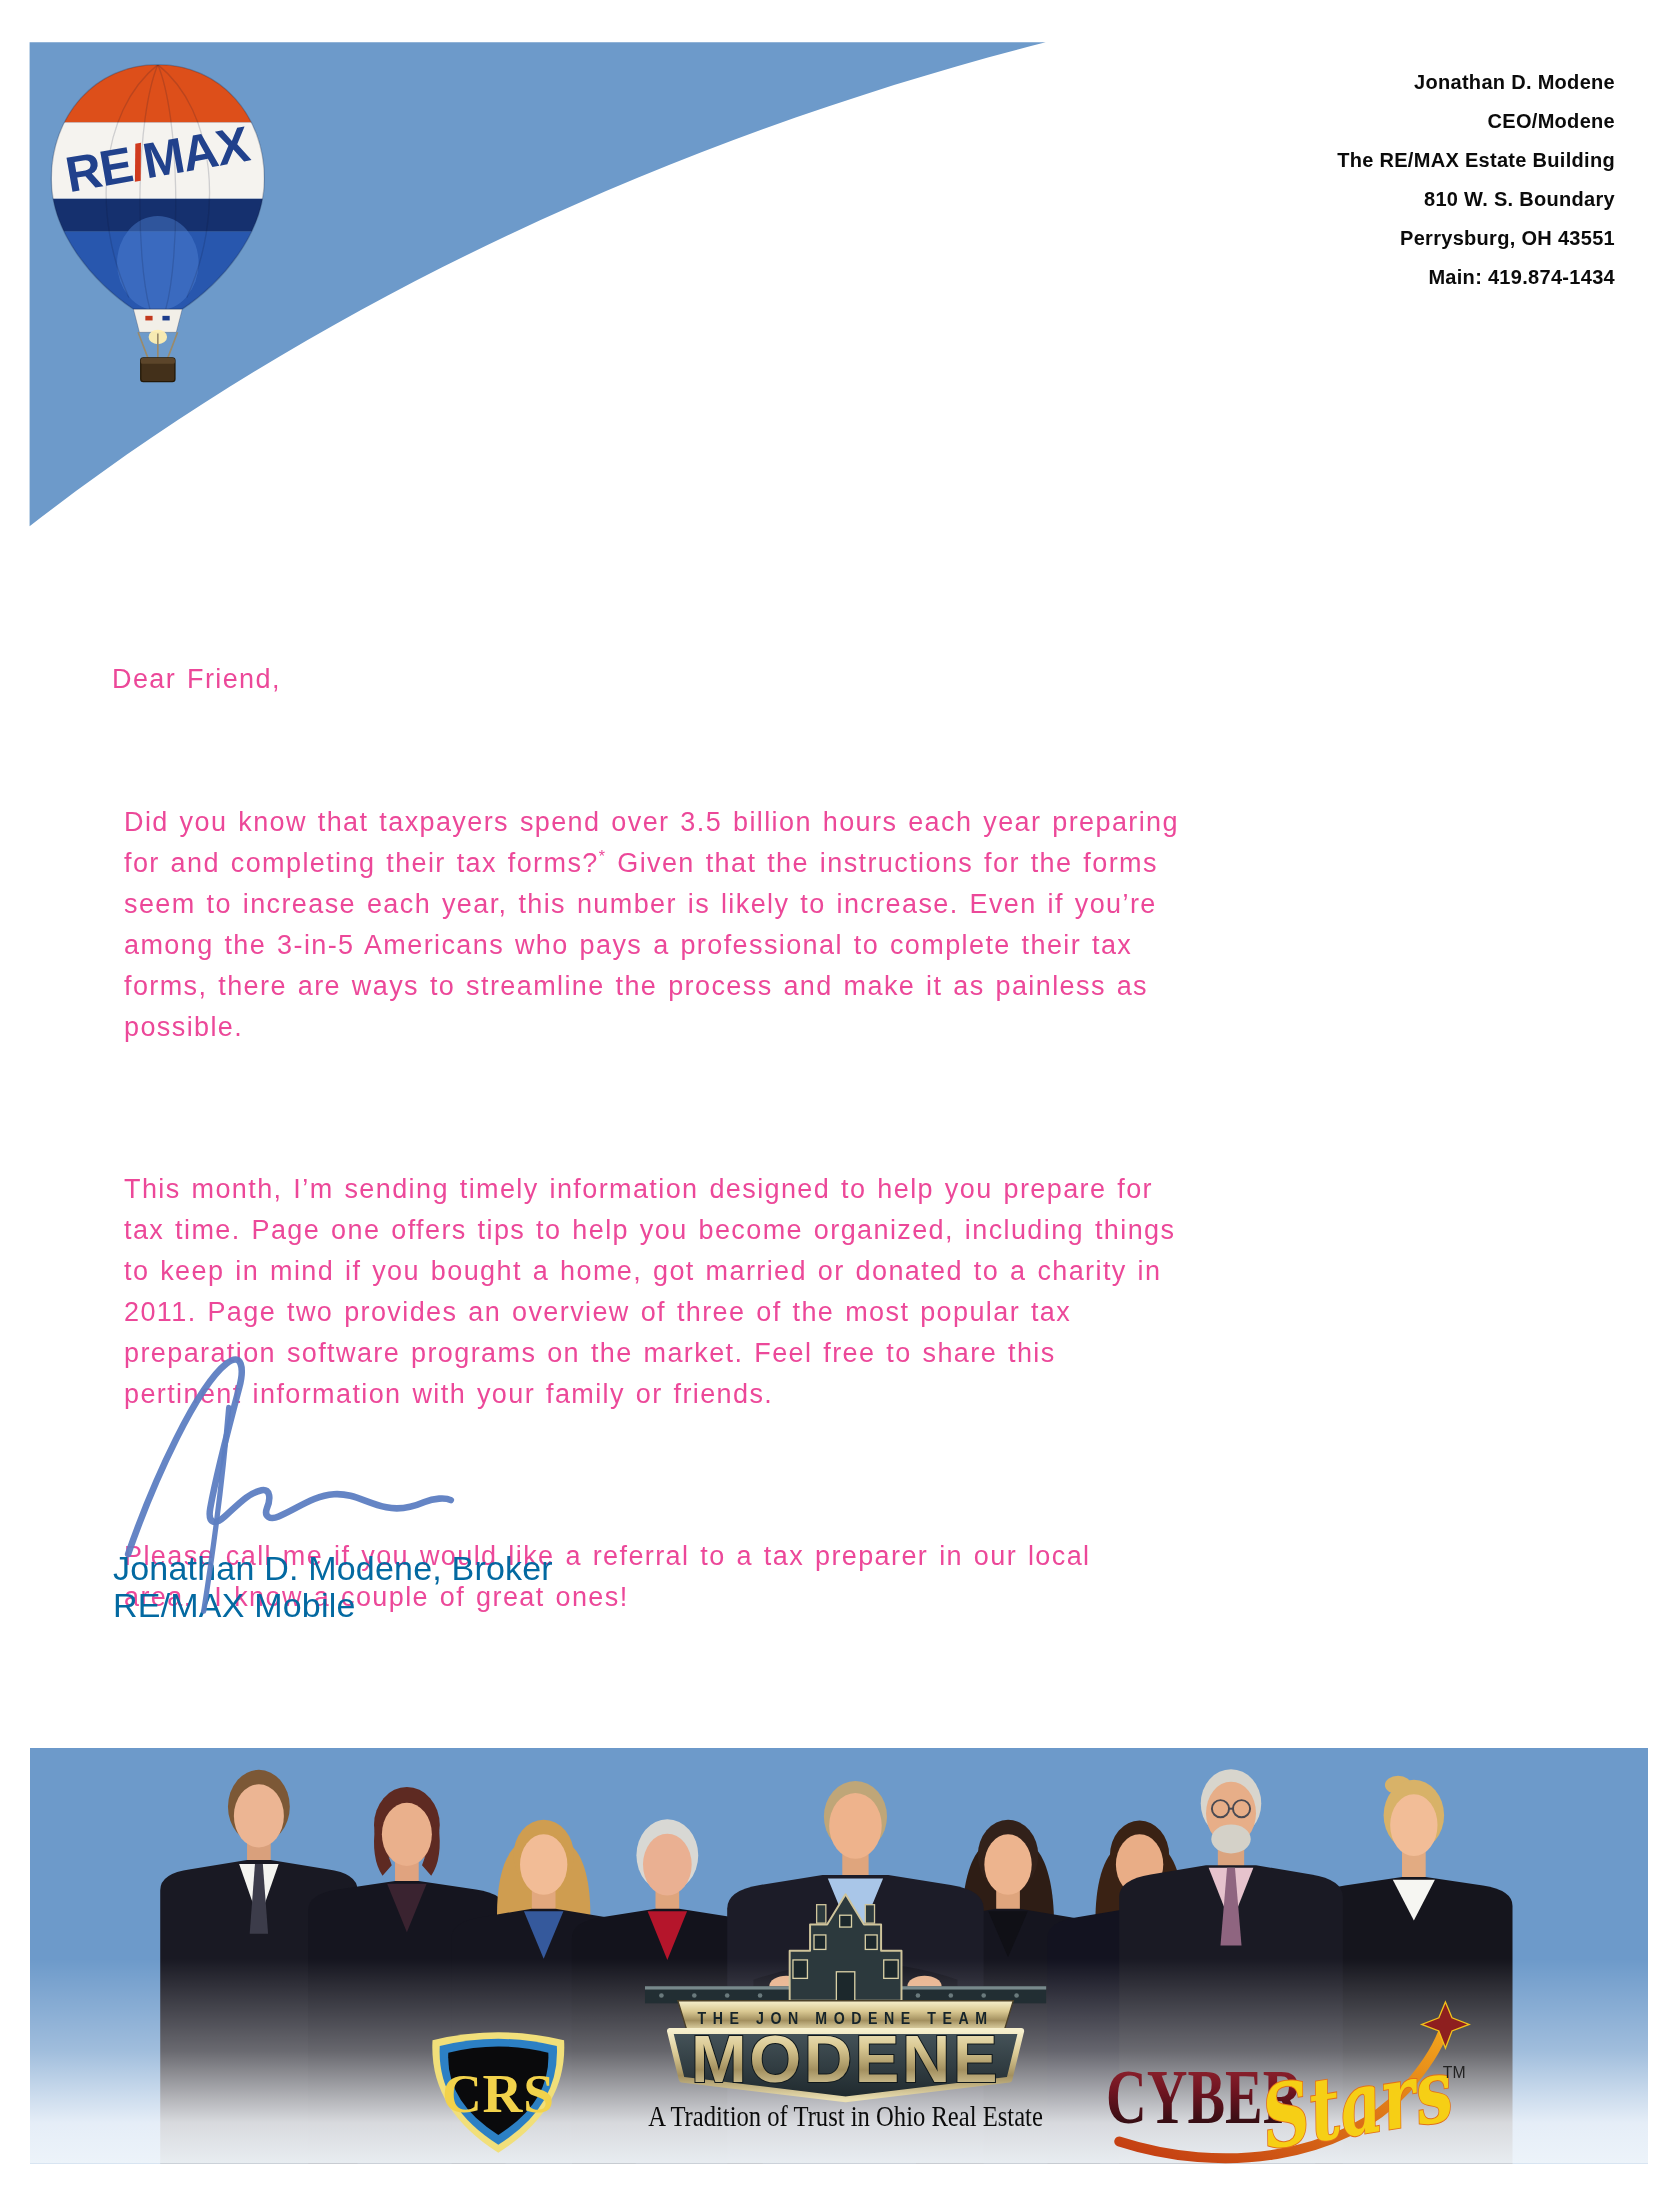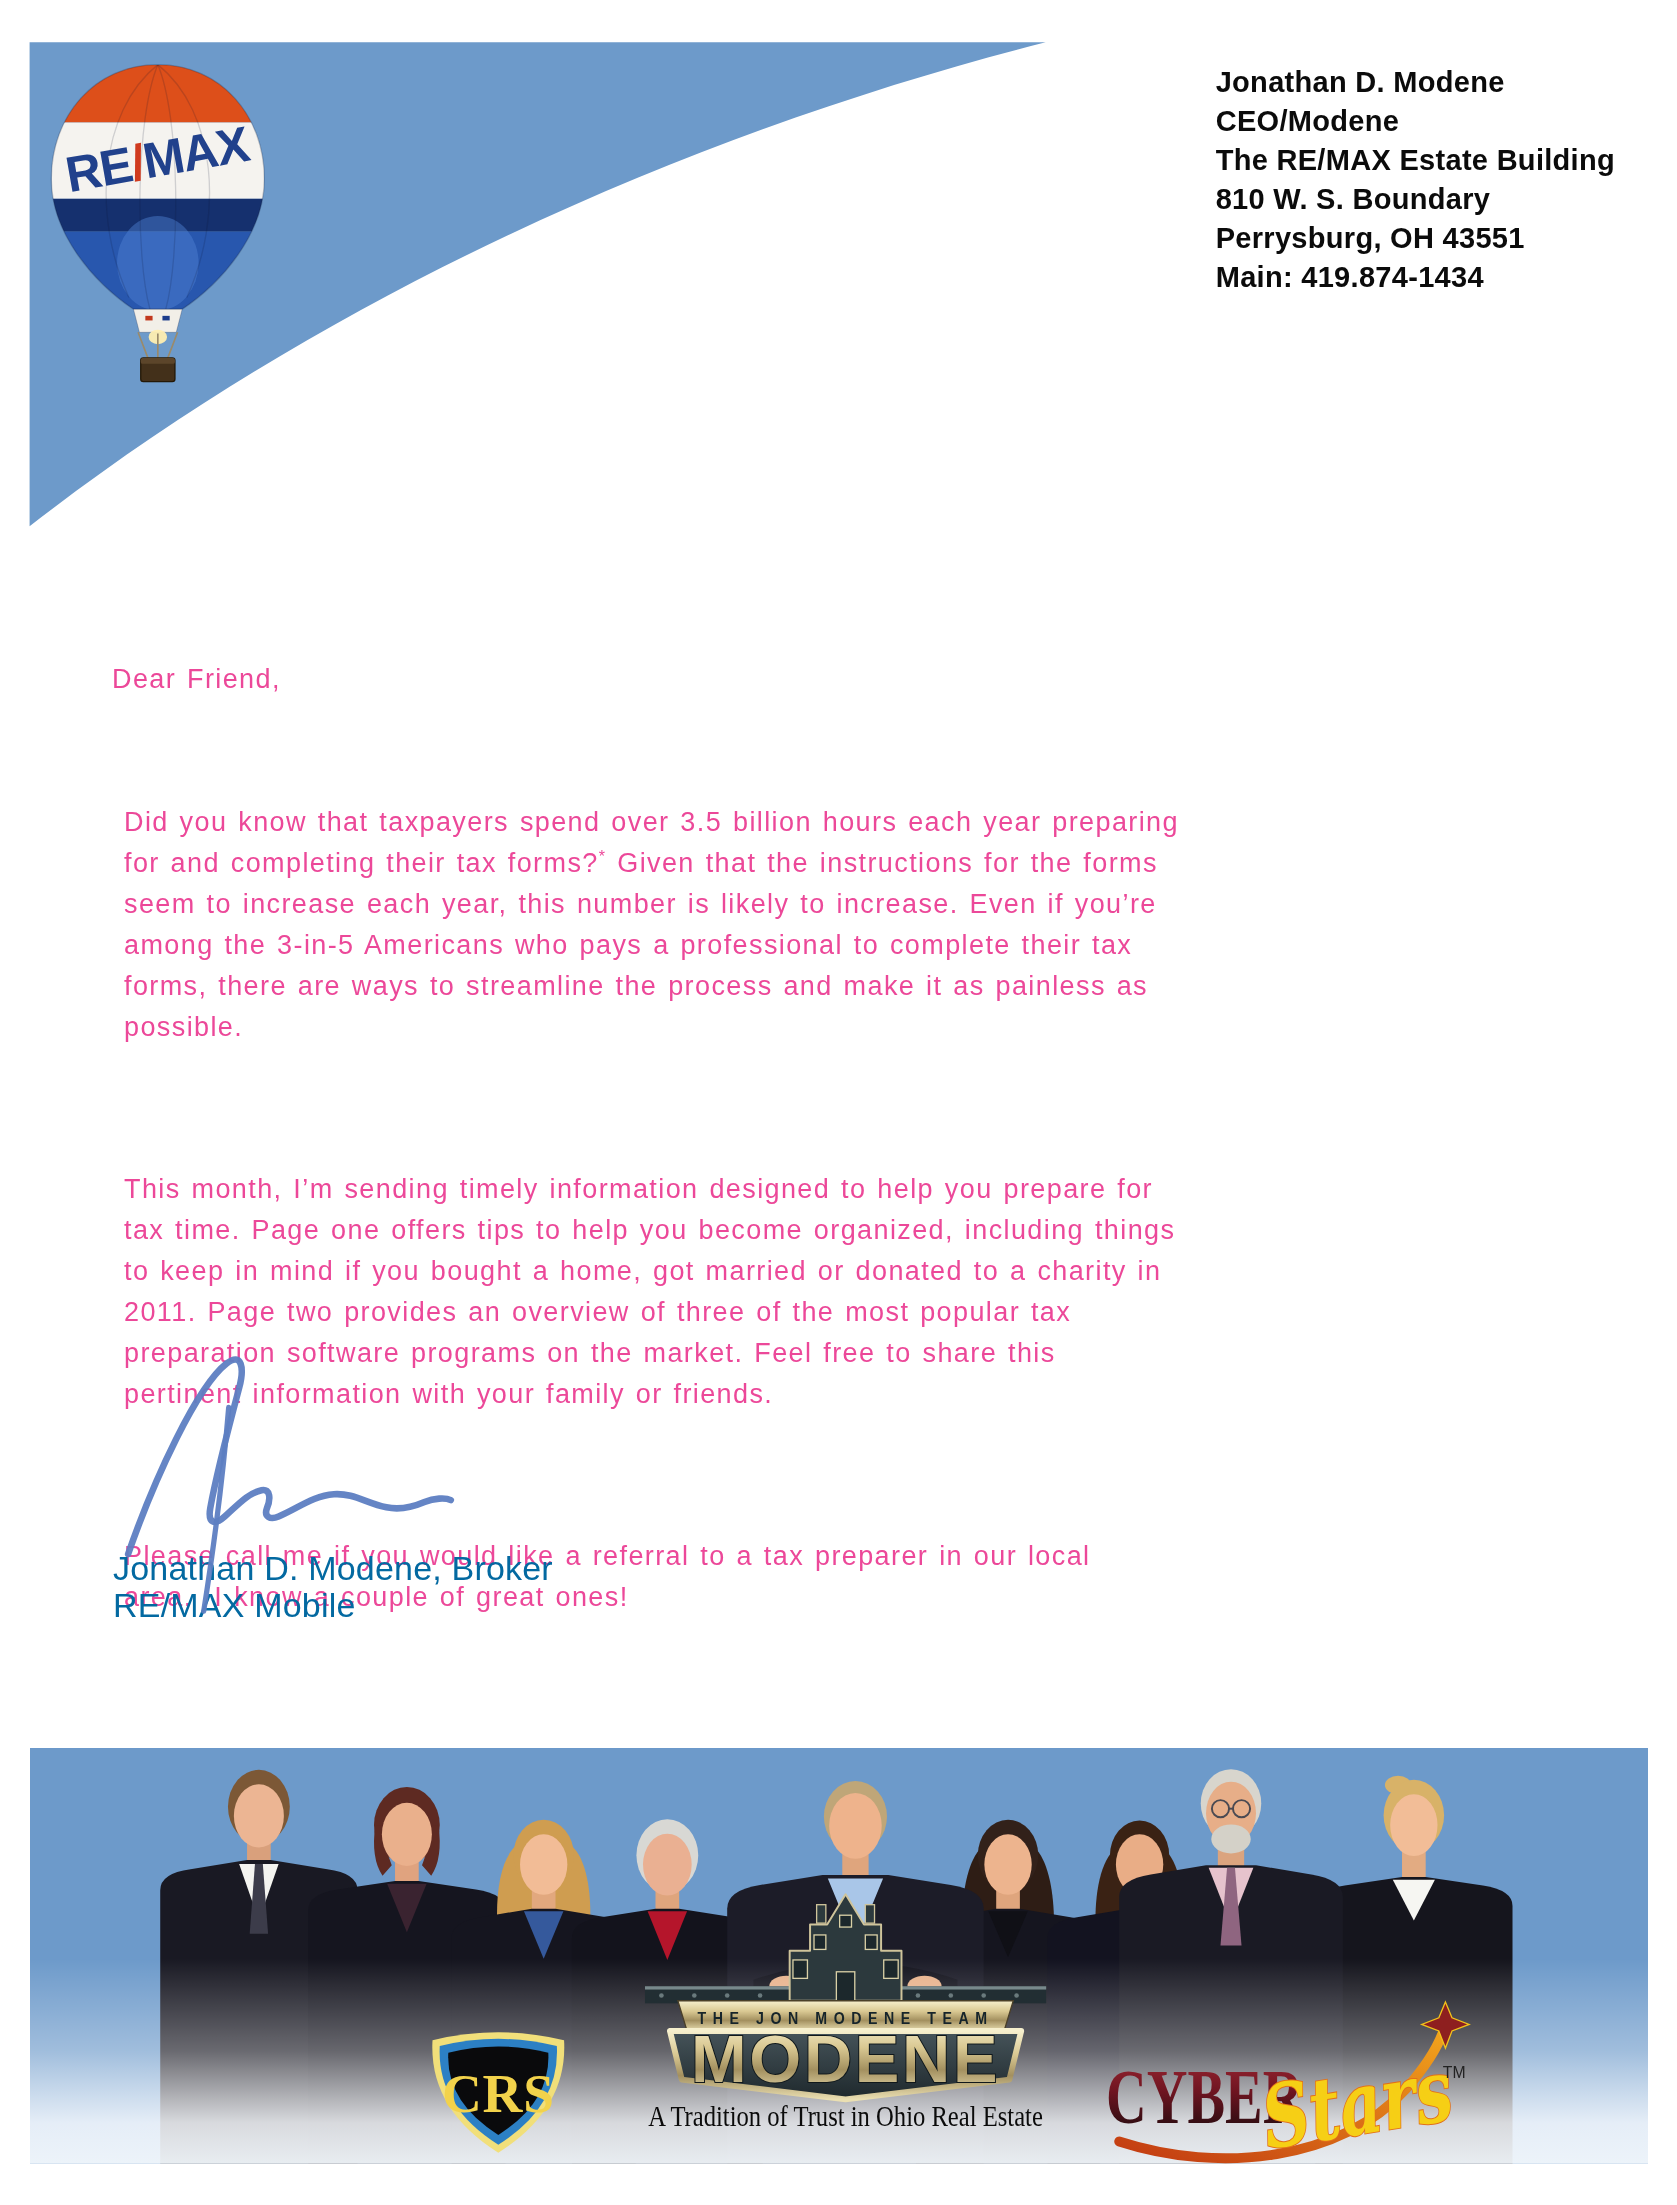--- a/index.html
+++ b/index.html
@@ -1,21 +1,21 @@
 <!DOCTYPE html>
 <html style="font-size:10.5px"><head>
 <meta charset="utf-8">
 <style>
   html,body{margin:0;padding:0;background:#fff;}
   .page{position:relative;width:1677px;height:2205px;background:#ffffff;overflow:hidden;
         font-family:"Liberation Sans",sans-serif;color:#1a1a1a;}
   
   .header-svg{position:absolute;left:0;top:0;}
-  .contact{position:absolute;top:63px;right:62px;text-align:left;
-           font-size:29px;line-height:39px;font-weight:700;color:#0b0b0b;letter-spacing:0.3px;}
+  .contact{position:absolute;top:63px;right:62px;text-align:right;
+           font-size:20px;line-height:39px;font-weight:700;color:#0b0b0b;letter-spacing:0.3px;}
   
   .letter{position:absolute;left:112px;top:577px;width:1312px;
           font-size:27px;line-height:41px;letter-spacing:1.4px;word-spacing:2px;
           color:#ec4899;white-space:pre-wrap;}
   .letter p{margin:0 0 39px 12px;}
   .letter .salutation{margin:0 0 20px 0;}
   .letter sup{font-size:16px;vertical-align:super;line-height:0;}
   .names{position:absolute;left:113px;top:1550px;font-size:34px;line-height:37px;
          letter-spacing:0.2px;color:#0369a1;z-index:2;}
   .sig{position:absolute;left:92px;top:1347px;z-index:3;pointer-events:none;}

